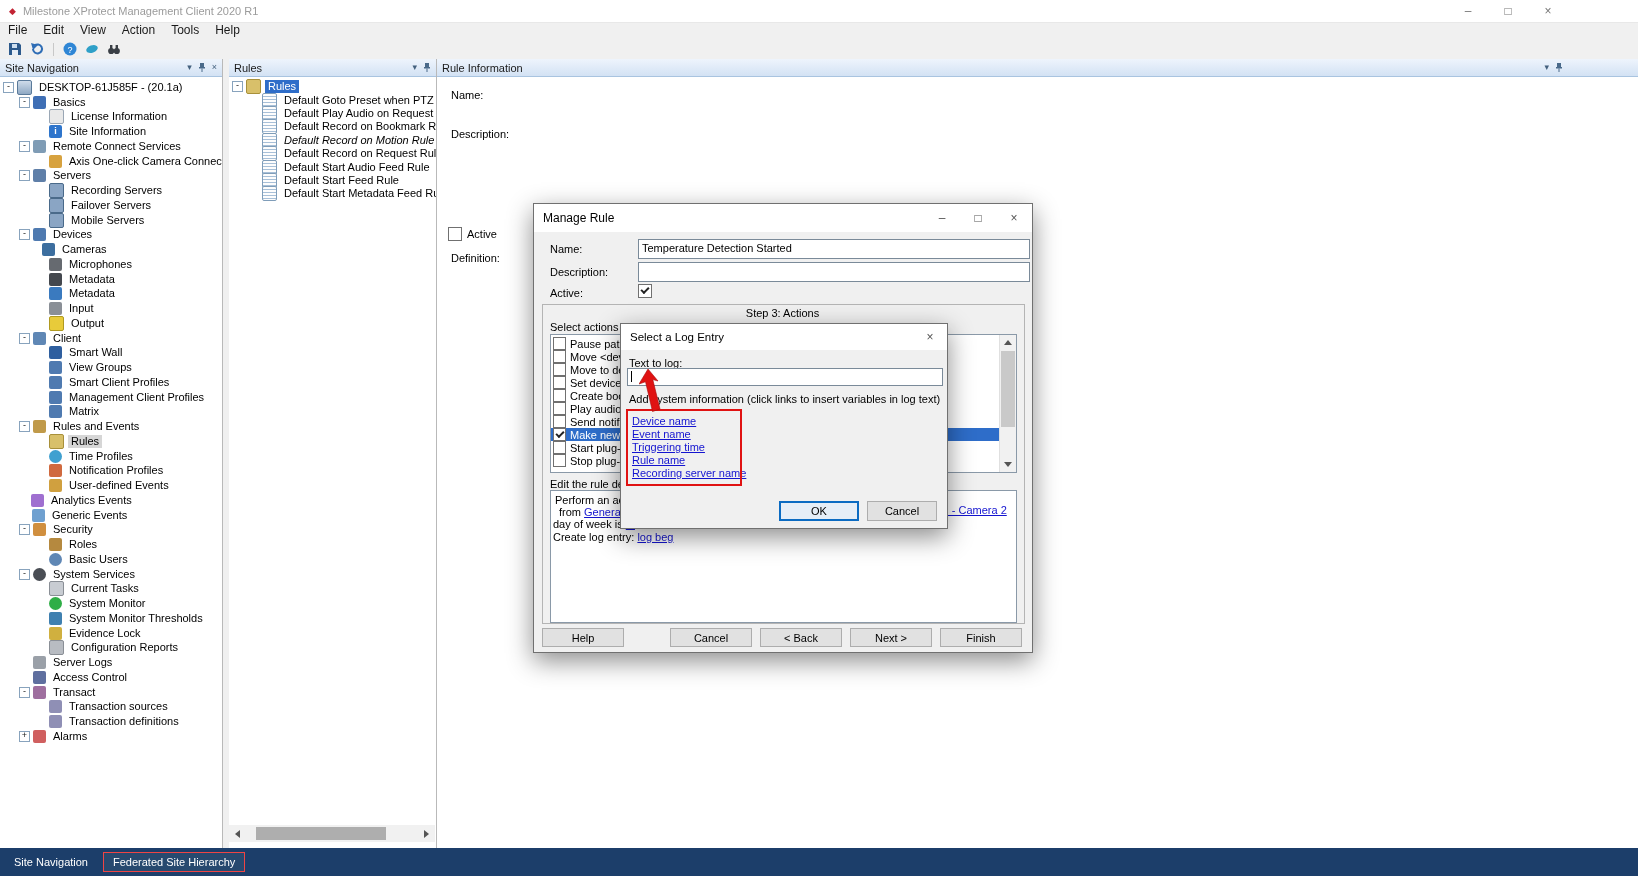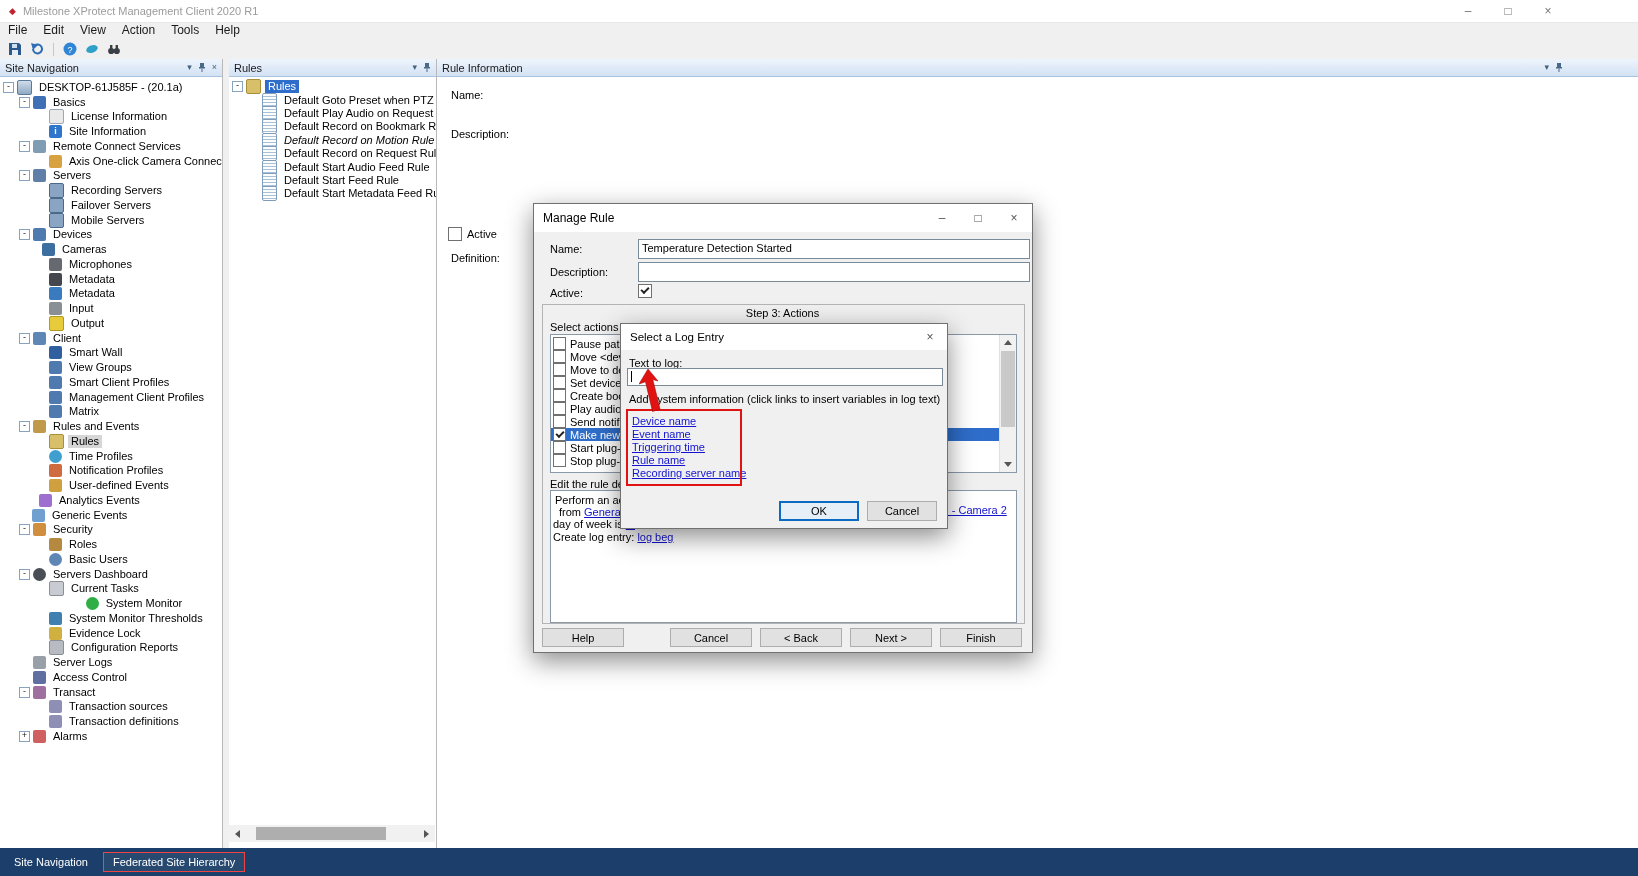--- a/index.html
+++ b/index.html
@@ -321,21 +321,21 @@
       <div class="tree-row" style="padding-left: 35px;">
         <span class="expander none"></span>
         <span class="ticon" style="background: rgb(208, 106, 63);"></span>
         <span class="tlabel">Notification Profiles</span>
       </div>
       <div class="tree-row" style="padding-left: 35px;">
         <span class="expander none"></span>
         <span class="ticon" style="background: rgb(208, 160, 63);"></span>
         <span class="tlabel">User-defined Events</span>
       </div>
-      <div class="tree-row" style="padding-left: 25px;">
+      <div class="tree-row" style="padding-left: 17px;">
         <span class="expander none"></span>
         <span class="ticon" style="background: rgb(159, 111, 208);"></span>
         <span class="tlabel">Analytics Events</span>
       </div>
       <div class="tree-row" style="padding-left: 18px;">
         <span class="expander none"></span>
         <span class="ticon" style="background: rgb(111, 160, 208);"></span>
         <span class="tlabel">Generic Events</span>
       </div>
       <div class="tree-row" style="padding-left: 19px;">
@@ -349,28 +349,28 @@
         <span class="tlabel">Roles</span>
       </div>
       <div class="tree-row" style="padding-left: 35px;">
         <span class="expander none"></span>
         <span class="ticon" style="background: rgb(95, 135, 181); border-radius: 50%;"></span>
         <span class="tlabel">Basic Users</span>
       </div>
       <div class="tree-row" style="padding-left: 19px;">
         <span class="expander">-</span>
         <span class="ticon" style="background: rgb(74, 78, 85); border-radius: 50%;"></span>
-        <span class="tlabel">Servers Dashboard</span>
+        <span class="tlabel">System Services</span>
       </div>
       <div class="tree-row" style="padding-left: 35px;">
         <span class="expander none"></span>
         <span class="ticon" style="background: rgb(200, 204, 210); border: 1px solid rgb(138, 143, 150);"></span>
         <span class="tlabel">Current Tasks</span>
       </div>
-      <div class="tree-row" style="padding-left: 35px; justify-content: center;">
+      <div class="tree-row" style="padding-left: 35px;">
         <span class="expander none"></span>
         <span class="ticon" style="background: rgb(47, 174, 70); border-radius: 50%;"></span>
         <span class="tlabel">System Monitor</span>
       </div>
       <div class="tree-row" style="padding-left: 35px;">
         <span class="expander none"></span>
         <span class="ticon" style="background: rgb(63, 128, 176);"></span>
         <span class="tlabel">System Monitor Thresholds</span>
       </div>
       <div class="tree-row" style="padding-left: 35px;">

